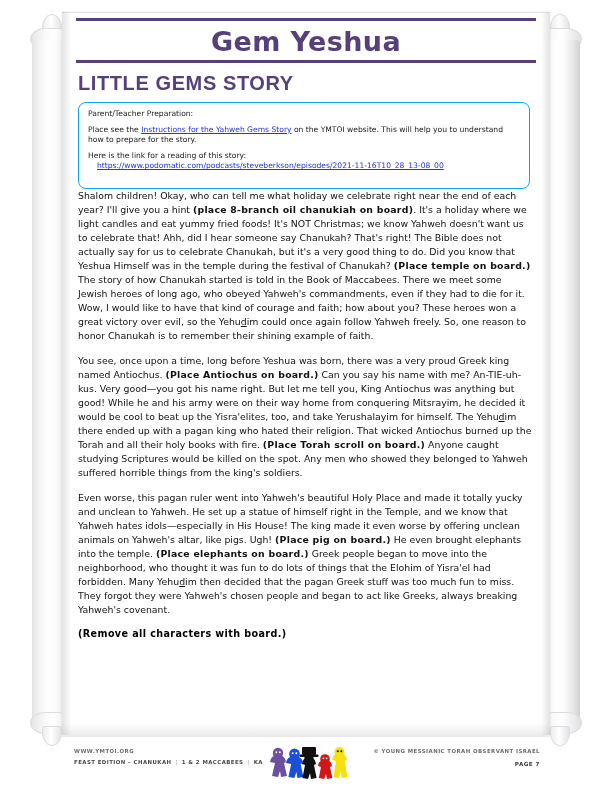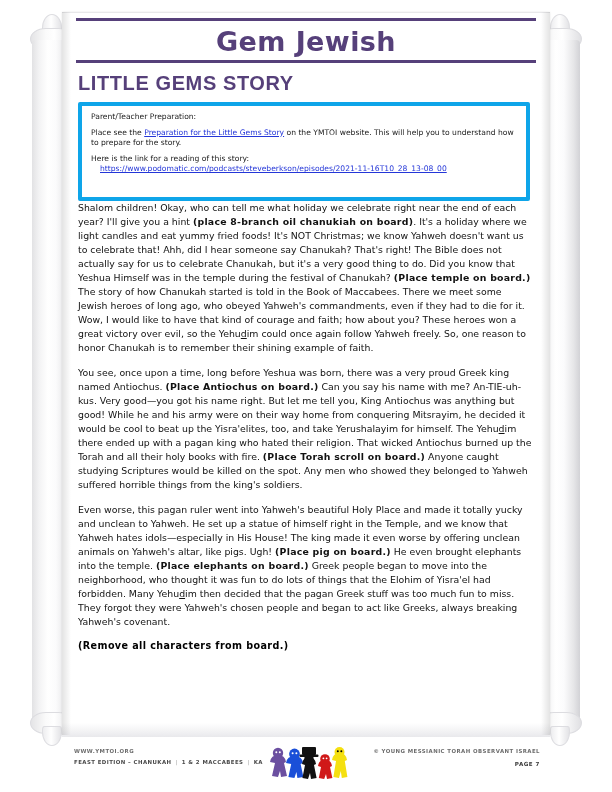--- a/index.html
+++ b/index.html
@@ -116,32 +116,32 @@
     font-size: 20px;
     font-weight: bold;
     color: #56407a;
     letter-spacing: 0.6px;
     margin: 9px 0 7px 2px;
     text-transform: uppercase;
   }
 
   
   .prep-box {
-    border: 4px solid #0ea5e9;
-    border-radius: 2px;
+    border: 1px solid #0ea5e9;
+    border-radius: 8px;
     padding: 6px 9px 7px 9px;
     margin: 0 6px 0 2px;
   }
   .prep-line {
     font-size: 7.6px;
     line-height: 1.38;
     color: #1a1a1a;
     margin-bottom: 5px;
   }
-  .prep-line:last-child { margin-bottom: 15px; }
+  .prep-line:last-child { margin-bottom: 9px; }
   .link { color: #2436d8; }
   .link-url {
     color: #2436d8;
     word-break: break-all;
     padding-left: 9px;
   }
 
   
   .story-title {
     font-family: "DejaVu Sans", sans-serif;
@@ -248,43 +248,43 @@
     <div class="rod-knob bottom"></div>
   </div>
 
   <div class="sheet"></div>
   <div class="sheet-bottom-fade"></div>
   <div class="sheet-shadow-l"></div>
   <div class="sheet-shadow-r"></div>
 
   <div class="content">
 
-    <div class="doc-title">Gem Jewish</div>
+    <div class="doc-title">Gem Yeshua</div>
 
     <div class="section-heading">Little Gems Story</div>
 
     <div class="prep-box">
       <div class="prep-line">Parent/Teacher Preparation:</div>
       <div class="prep-line">
-        <span>Place see the </span><a class="link" href="#">Preparation for the Little Gems Story</a><span> on the YMTOI website. This will help you to understand how to prepare for the story.</span>
+        <span>Place see the </span><a class="link" href="#">Instructions for the Yahweh Gems Story</a><span> on the YMTOI website. This will help you to understand how to prepare for the story.</span>
       </div>
       <div class="prep-line">
         <span>Here is the link for a reading of this story:</span><br>
         <a class="link-url" href="#">https://www.podomatic.com/podcasts/steveberkson/episodes/2021-11-16T10_28_13-08_00</a>
       </div>
     </div>
 
 
     <p class="para"><span>Shalom children! Okay, who can tell me what holiday we celebrate right near the end of each year? I'll give you a hint </span><b>(place 8-branch oil chanukiah on board)</b><span>. It's a holiday where we light candles and eat yummy fried foods! It's NOT Christmas; we know Yahweh doesn't want us to celebrate that! Ahh, did I hear someone say Chanukah? That's right! The Bible does not actually say for us to celebrate Chanukah, but it's a very good thing to do. Did you know that Yeshua Himself was in the temple during the festival of Chanukah? </span><b>(Place temple on board.)</b><span> The story of how Chanukah started is told in the Book of Maccabees. There we meet some Jewish heroes of long ago, who obeyed Yahweh's commandments, even if they had to die for it. Wow, I would like to have that kind of courage and faith; how about you? These heroes won a great victory over evil, so the Yehu</span><u>d</u><span>im could once again follow Yahweh freely. So, one reason to honor Chanukah is to remember their shining example of faith.</span></p>
 
     <p class="para"><span>You see, once upon a time, long before Yeshua was born, there was a very proud Greek king named Antiochus. </span><b>(Place Antiochus on board.)</b><span> Can you say his name with me? An-TIE-uh-kus. Very good—you got his name right. But let me tell you, King Antiochus was anything but good! While he and his army were on their way home from conquering Mitsrayim, he decided it would be cool to beat up the Yisra'elites, too, and take Yerushalayim for himself. The Yehu</span><u>d</u><span>im there ended up with a pagan king who hated their religion. That wicked Antiochus burned up the Torah and all their holy books with fire. </span><b>(Place Torah scroll on board.)</b><span> Anyone caught studying Scriptures would be killed on the spot. Any men who showed they belonged to Yahweh suffered horrible things from the king's soldiers.</span></p>
 
     <p class="para"><span>Even worse, this pagan ruler went into Yahweh's beautiful Holy Place and made it totally yucky and unclean to Yahweh. He set up a statue of himself right in the Temple, and we know that Yahweh hates idols—especially in His House! The king made it even worse by offering unclean animals on Yahweh's altar, like pigs. Ugh! </span><b>(Place pig on board.)</b><span> He even brought elephants into the temple. </span><b>(Place elephants on board.)</b><span> Greek people began to move into the neighborhood, who thought it was fun to do lots of things that the Elohim of Yisra'el had forbidden. Many Yehu</span><u>d</u><span>im then decided that the pagan Greek stuff was too much fun to miss. They forgot they were Yahweh's chosen people and began to act like Greeks, always breaking Yahweh's covenant.</span></p>
 
-    <div class="closing-note">(Remove all characters from board.)</div>
+    <div class="closing-note">(Remove all characters with board.)</div>
   </div>
 
   <div class="footer">
     <div class="footer-left">
       <div class="footer-site">WWW.YMTOI.ORG</div>
       <div class="footer-meta">
         <span>FEAST EDITION – CHANUKAH</span>
         <span class="footer-sep">|</span>
         <span>1 &amp; 2 MACCABEES</span>
         <span class="footer-sep">|</span>

